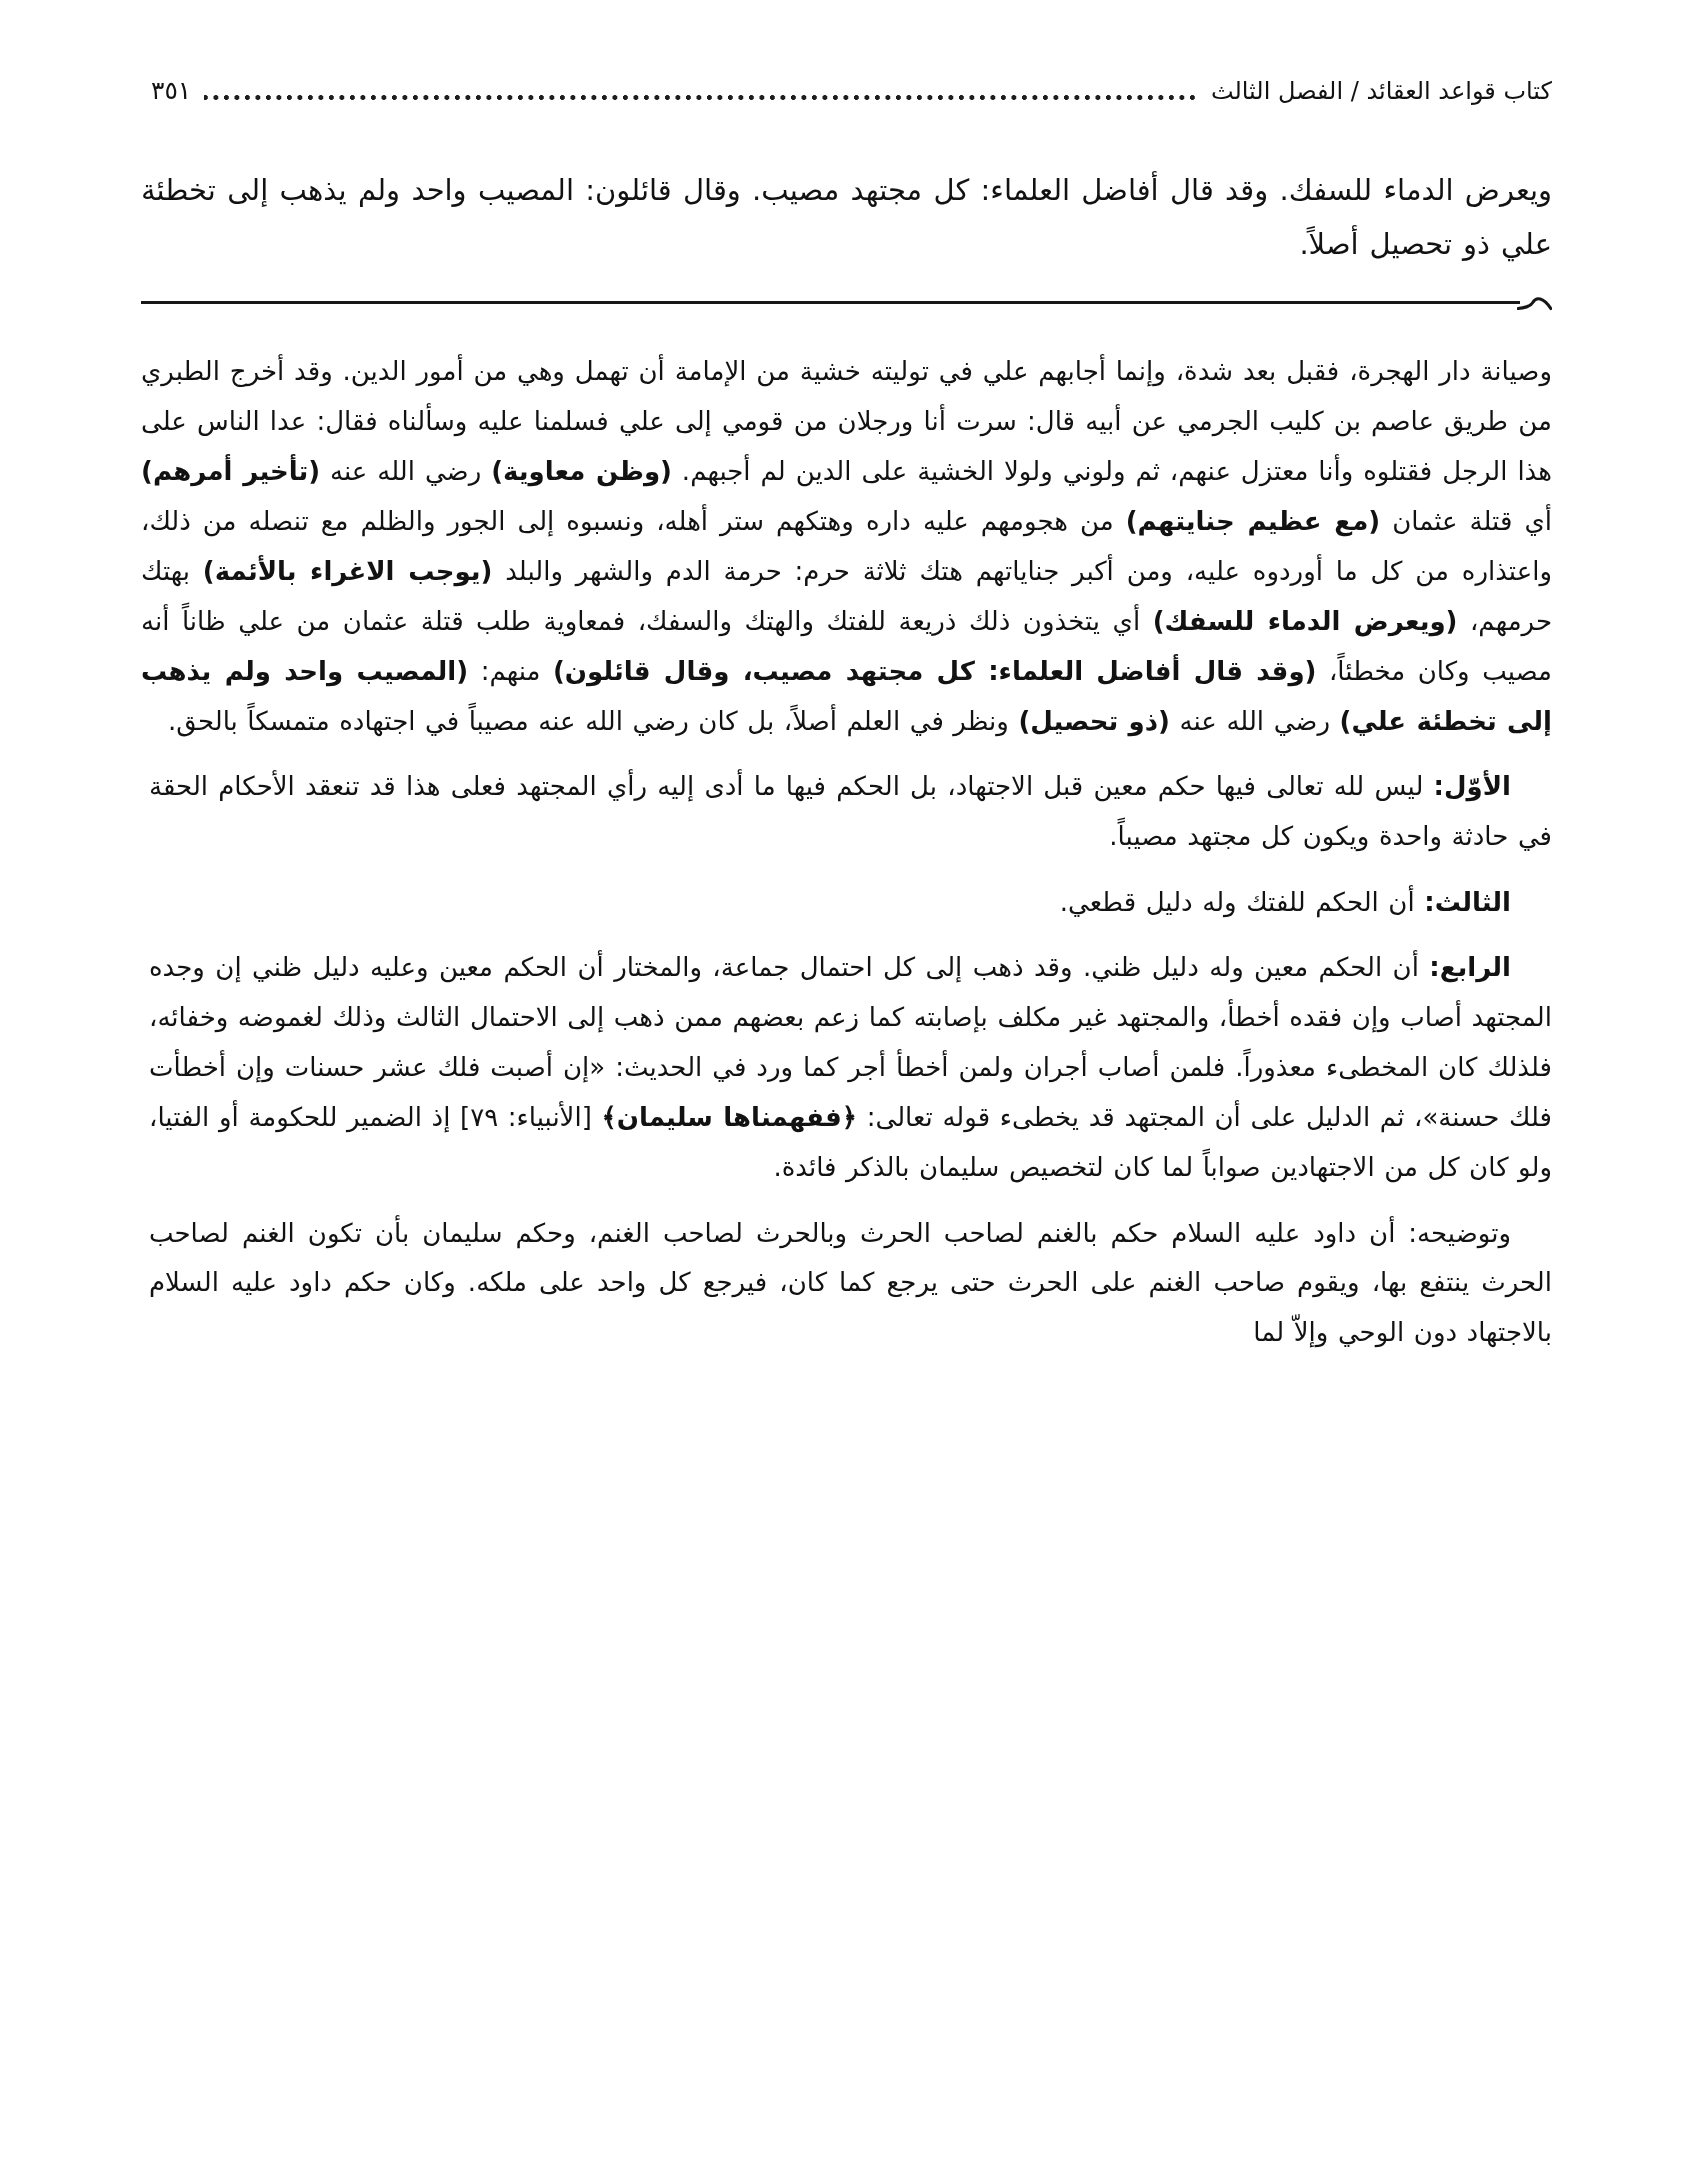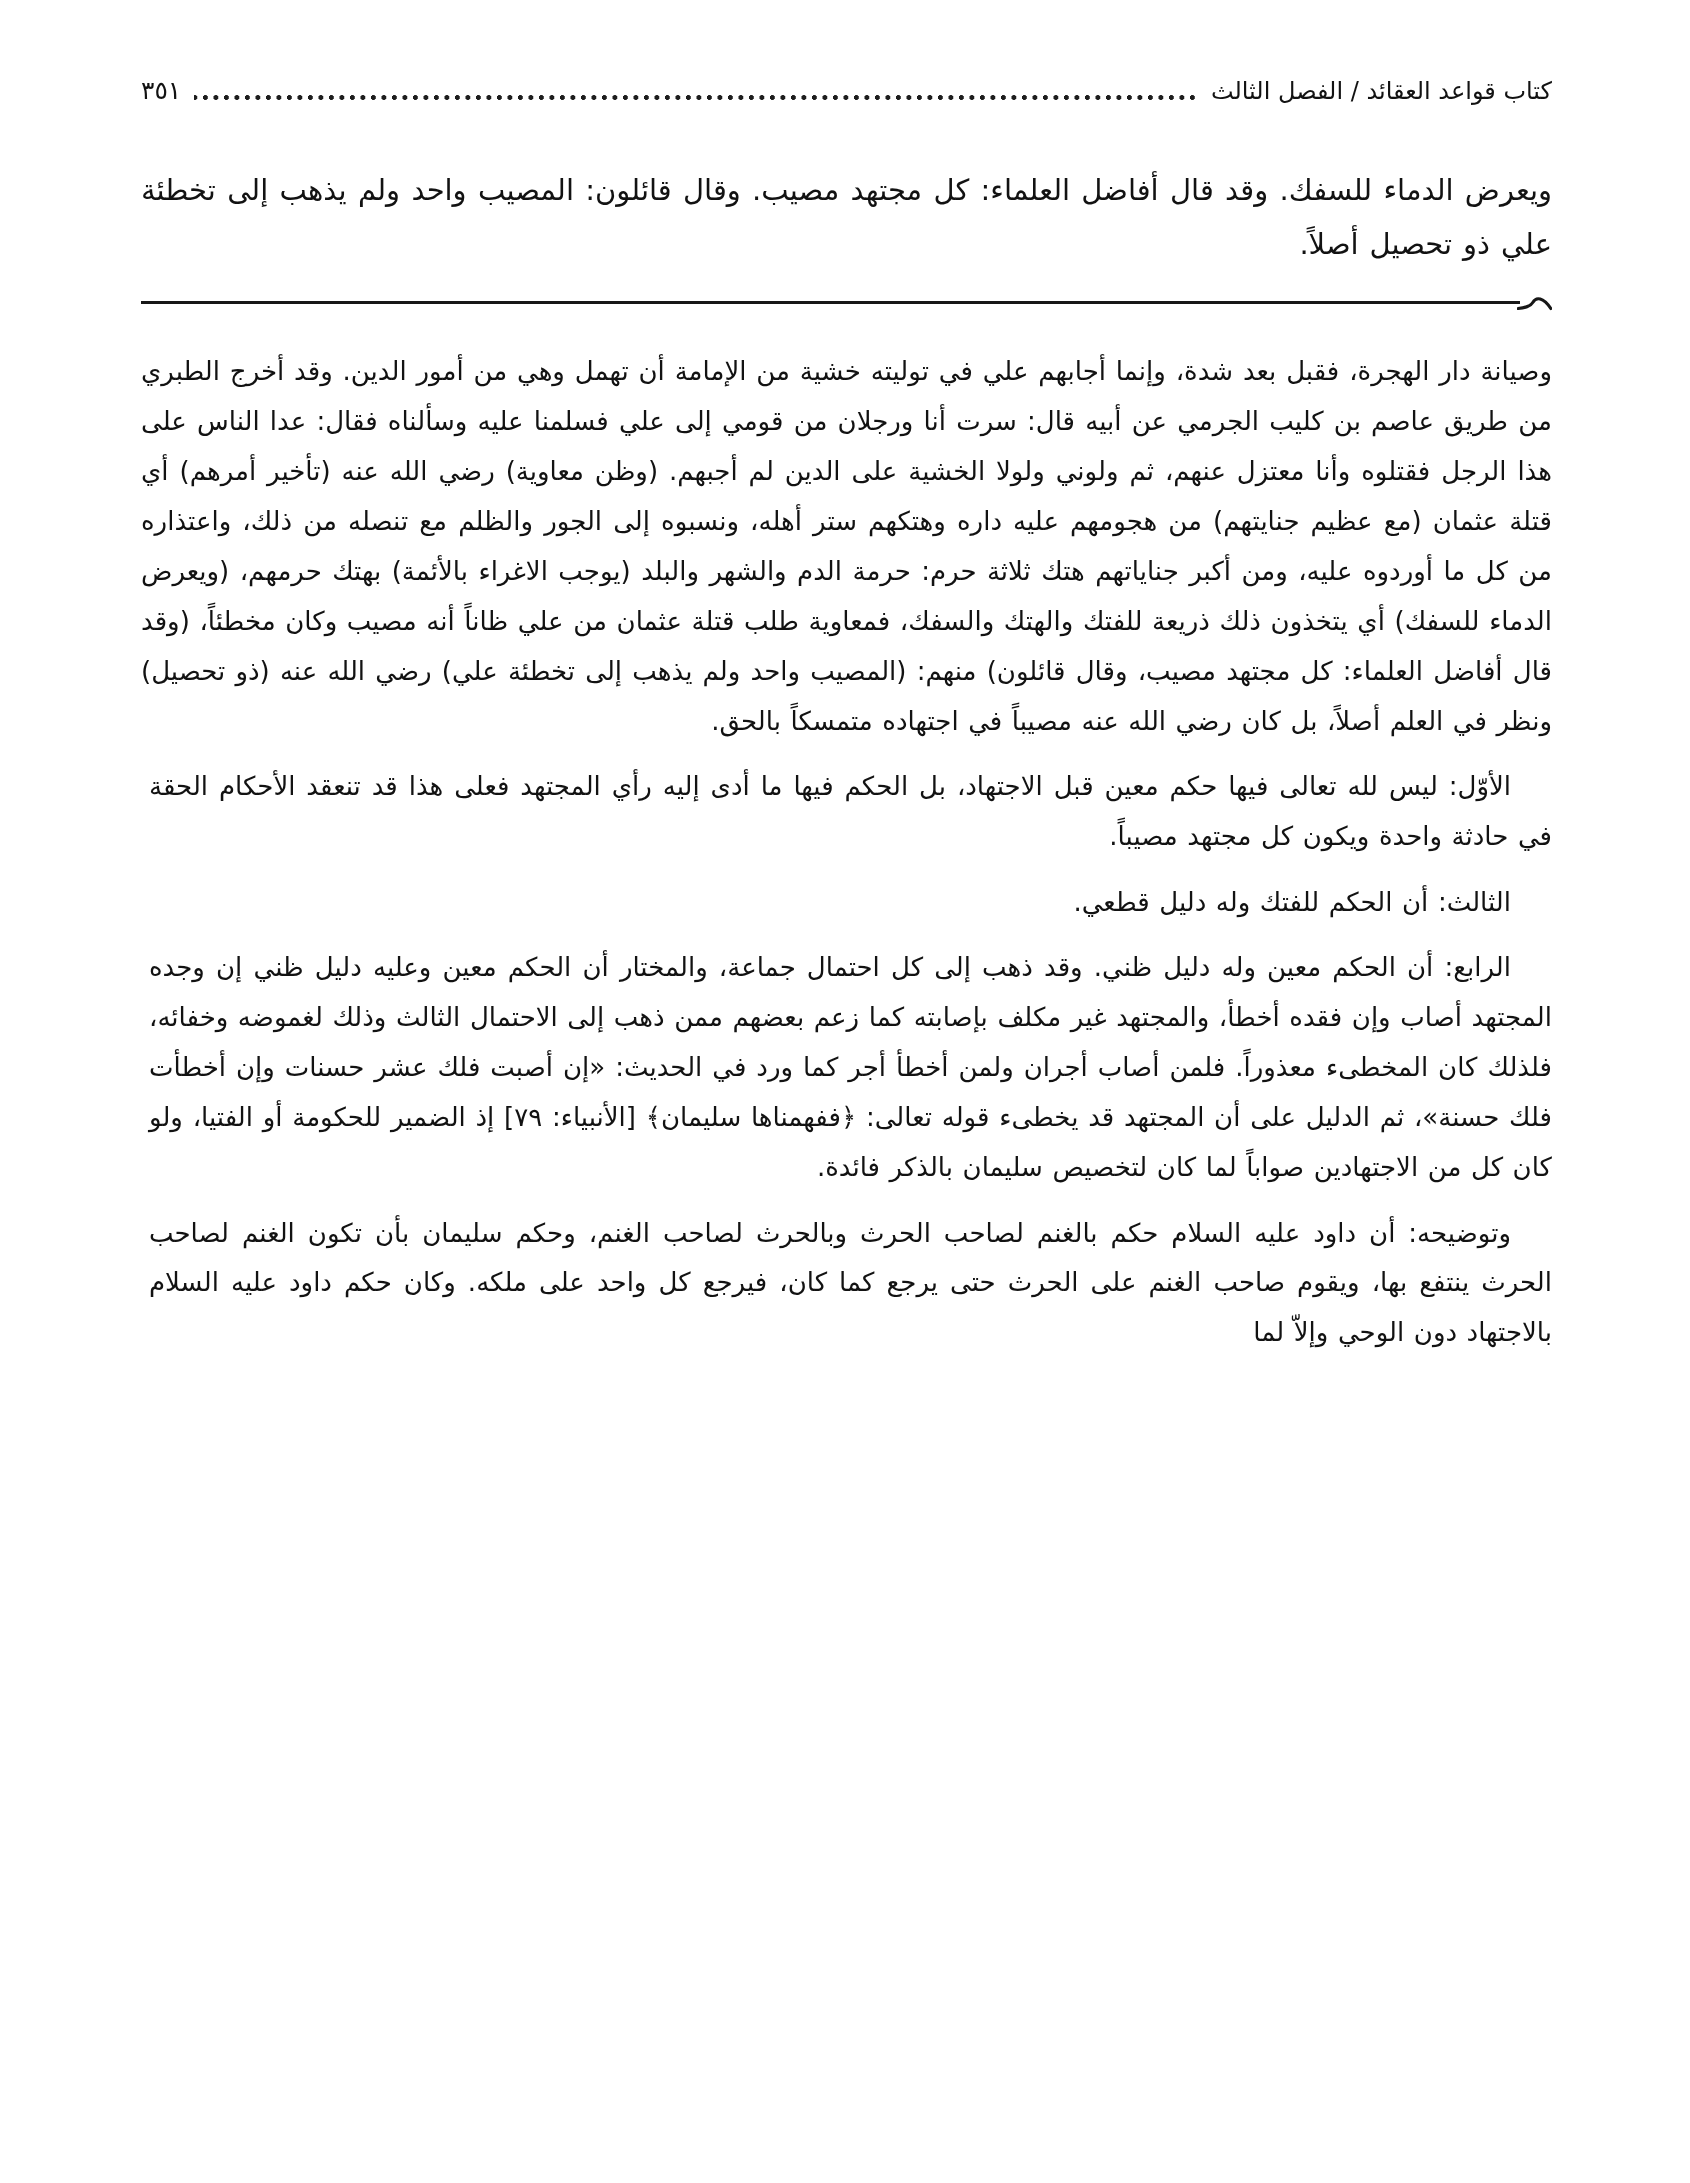--- a/index.html
+++ b/index.html
@@ -38,20 +38,21 @@
     height: 7px;
     margin-bottom: 4.4px;
     background-image: radial-gradient(circle, #1d1d1d 2.2px, transparent 2.4px);
     background-size: 10.5px 7px;
     background-repeat: repeat-x;
     background-position: right center;
   }
   .page-number {
     white-space: nowrap;
     font-size: 25px;
+    margin-left: 10px;
   }
 
   
   .matn {
     font-size: 29px;
     line-height: 1.85;
     text-align: justify;
     margin-bottom: 22px;
     word-spacing: 1.7px;
   }
@@ -83,21 +84,21 @@
     margin: 0;
   }
   .commentary p + p {
     margin-top: 15.7px;
   }
   .commentary p.indent {
     text-indent: 41px;
     margin-left: 8px;
   }
   .b {
-    font-weight: normal;
+    font-weight: bold;
   }
 </style>
 </head>
 <body>
 
 <div class="page">
 
   <div class="header">
     <span class="header-title">كتاب قواعد العقائد / الفصل الثالث</span>
     <span class="dot-leader"></span>

